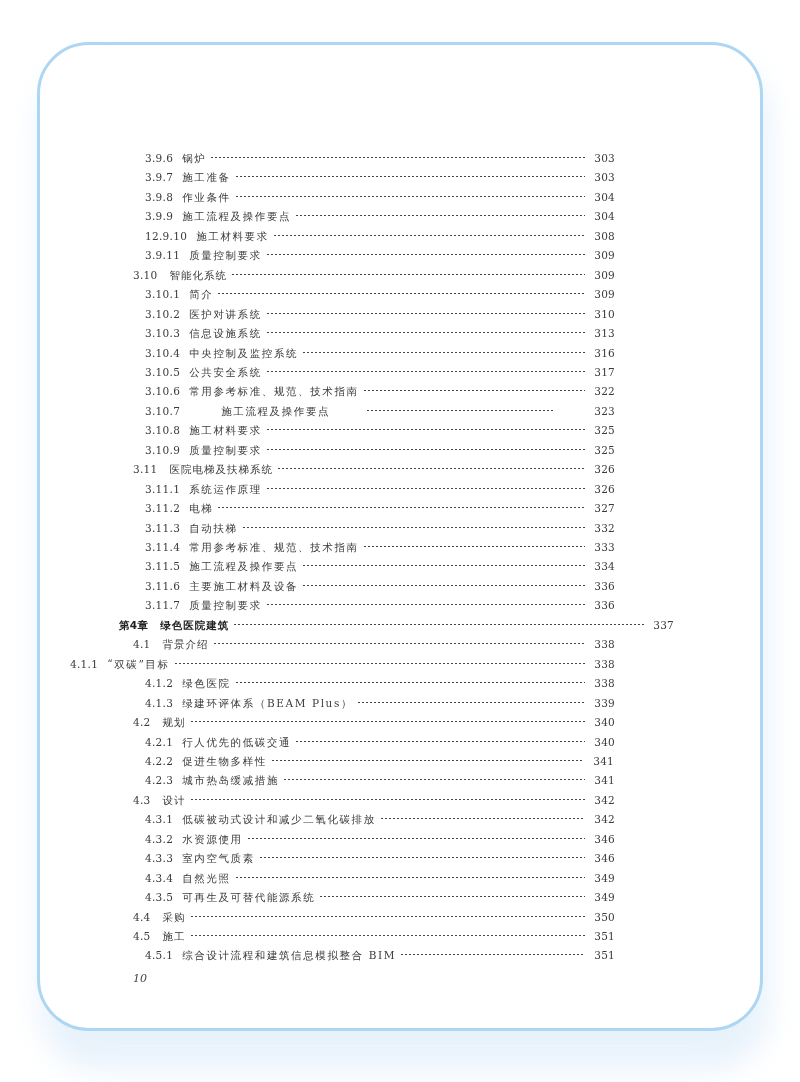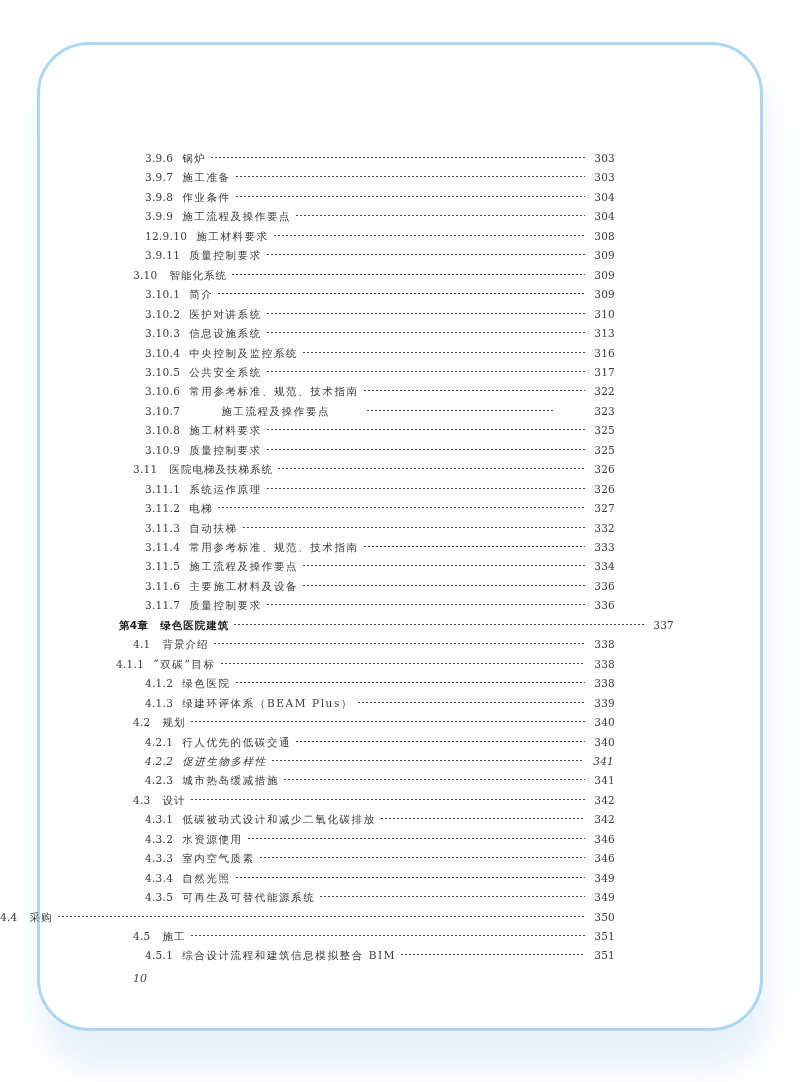--- a/index.html
+++ b/index.html
@@ -201,21 +201,21 @@
       <span class="title">绿色医院建筑</span>
       <span class="leader"></span>
       <span class="page">337</span>
     </div>
     <div class="row l1" style="top: 632.25px; padding-left: 133px; padding-right: 117px; box-sizing: border-box;">
       <span class="num">4.1</span>
       <span class="title">背景介绍</span>
       <span class="leader"></span>
       <span class="page">338</span>
     </div>
-    <div class="row l2" style="top: 651.7px; padding-left: 116px; padding-right: 117px; box-sizing: border-box;">
+    <div class="row l2" style="top: 651.7px; padding-left: 70px; padding-right: 117px; box-sizing: border-box;">
       <span class="num">4.1.1</span>
       <span class="title">“双碳”目标</span>
       <span class="leader"></span>
       <span class="page">338</span>
     </div>
     <div class="row l2" style="top: 671.15px; padding-left: 145px; padding-right: 117px; box-sizing: border-box;">
       <span class="num">4.1.2</span>
       <span class="title">绿色医院</span>
       <span class="leader"></span>
       <span class="page">338</span>
@@ -231,21 +231,21 @@
       <span class="title">规划</span>
       <span class="leader"></span>
       <span class="page">340</span>
     </div>
     <div class="row l2" style="top: 729.5px; padding-left: 145px; padding-right: 117px; box-sizing: border-box;">
       <span class="num">4.2.1</span>
       <span class="title">行人优先的低碳交通</span>
       <span class="leader"></span>
       <span class="page">340</span>
     </div>
-    <div class="row l2" style="top: 748.95px; padding-left: 145px; padding-right: 118px; box-sizing: border-box; font-style: italic;">
+    <div class="row l2" style="top: 748.95px; padding-left: 145px; padding-right: 118px; box-sizing: border-box;">
       <span class="num">4.2.2</span>
       <span class="title">促进生物多样性</span>
       <span class="leader"></span>
       <span class="page">341</span>
     </div>
     <div class="row l2" style="top: 768.4px; padding-left: 145px; padding-right: 117px; box-sizing: border-box;">
       <span class="num">4.2.3</span>
       <span class="title">城市热岛缓减措施</span>
       <span class="leader"></span>
       <span class="page">341</span>
@@ -279,21 +279,21 @@
       <span class="title">自然光照</span>
       <span class="leader"></span>
       <span class="page">349</span>
     </div>
     <div class="row l2" style="top: 885.1px; padding-left: 145px; padding-right: 117px; box-sizing: border-box;">
       <span class="num">4.3.5</span>
       <span class="title">可再生及可替代能源系统</span>
       <span class="leader"></span>
       <span class="page">349</span>
     </div>
-    <div class="row l1" style="top: 904.55px; padding-right: 117px; box-sizing: border-box;">
+    <div class="row l1" style="top: 904.55px; padding-left: 133px; padding-right: 117px; box-sizing: border-box;">
       <span class="num">4.4</span>
       <span class="title">采购</span>
       <span class="leader"></span>
       <span class="page">350</span>
     </div>
     <div class="row l1" style="top: 924px; padding-left: 133px; padding-right: 117px; box-sizing: border-box;">
       <span class="num">4.5</span>
       <span class="title">施工</span>
       <span class="leader"></span>
       <span class="page">351</span>

